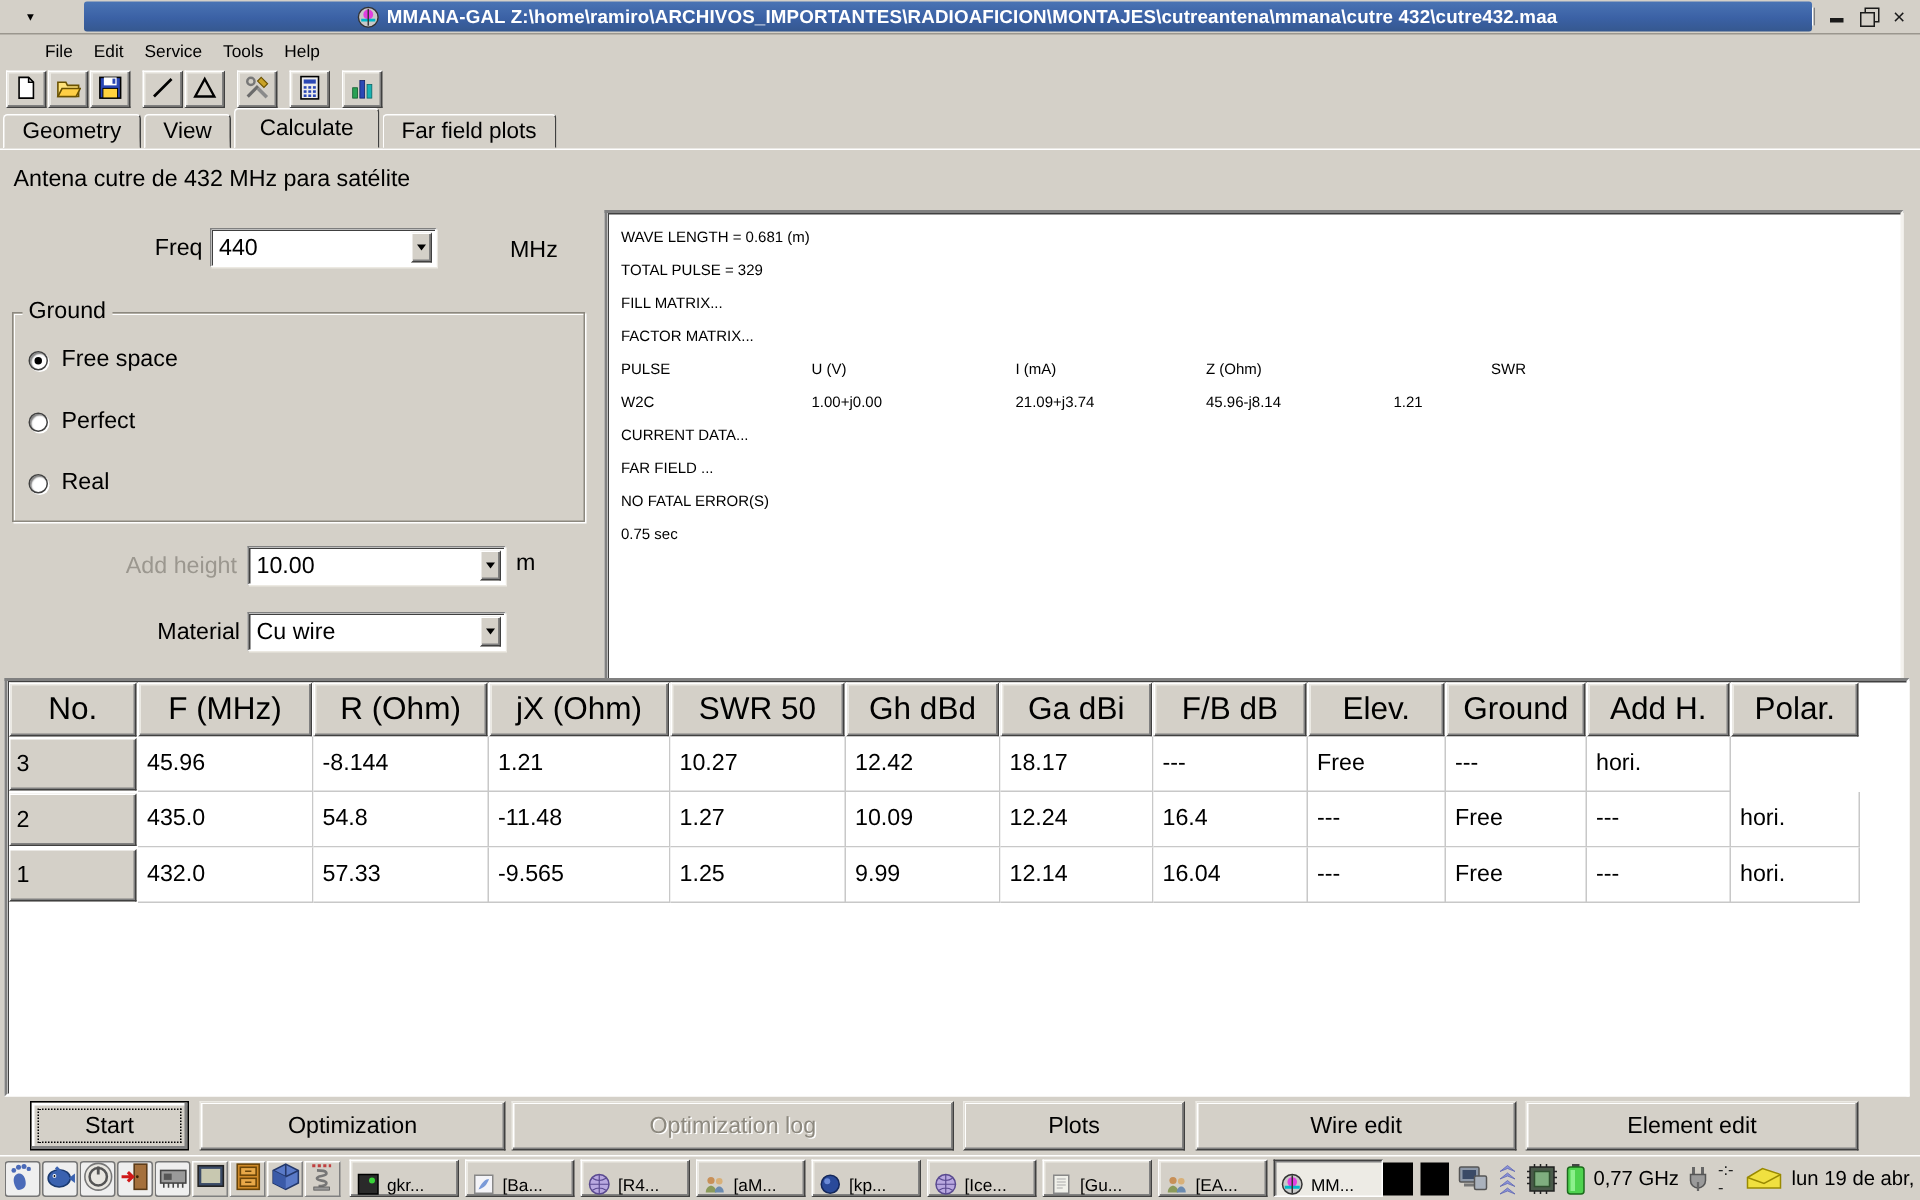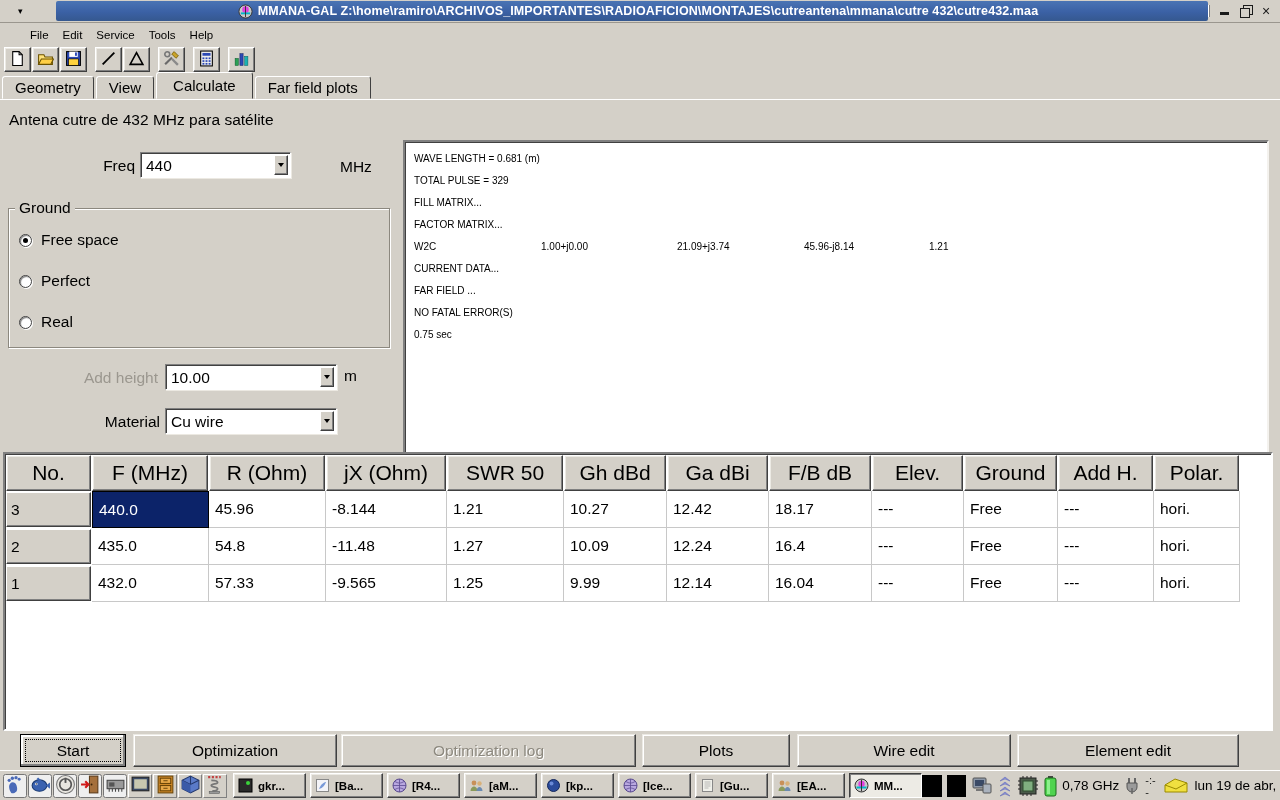--- a/index.html
+++ b/index.html
@@ -114,21 +114,21 @@
   .taskbar { position:absolute; left:0; top:770px; width:1280px; height:30px; background:#d4d0c8;
              border-top:1px solid #fff; display:flex; align-items:center; }
   .launchers { display:flex; align-items:center; gap:1px; padding-left:3px; }
   .launcher { width:24px; height:24px; display:flex; align-items:center; justify-content:center; }
   .launcher.bev { border:1px solid; border-color:#fff #808080 #808080 #fff; background:#d4d0c8; }
   .launcher svg { width:21px; height:21px; }
   .tb-sep { width:5px; height:24px; margin:0 3px; background:radial-gradient(circle,#9a968e 1px,transparent 1.2px); background-size:4px 5px; }
   .winbtns { display:flex; align-items:center; gap:4px; }
   .winbtn { width:73px; height:25px; background:#d4d0c8; border:1px solid; border-color:#fff #404040 #404040 #fff;
             box-shadow:inset -1px -1px 0 #808080, inset 1px 1px 0 #eceae4;
-            display:flex; align-items:center; gap:5px; padding:0 4px; font-size:11.5px; color:#000; overflow:hidden;font-weight:bold; }
+            display:flex; align-items:flex-end; gap:5px; padding:0 4px; font-size:11.5px; color:#000; overflow:hidden; }
   .winbtn.active { background:#edebe5; border-color:#404040 #fff #fff #404040; box-shadow:inset 1px 1px 0 #808080; }
   .wicon { width:15px; height:15px; flex:0 0 15px; display:flex; align-items:center; justify-content:center; }
   .wicon svg { width:15px; height:15px; }
   .tray { margin-left:auto; display:flex; align-items:center; gap:5px; padding-right:6px; }
   .tray-black { width:21px; height:22px; background:#000; }
   .tray svg { display:block; }
   .tray-text { font-size:13.5px; color:#000; white-space:nowrap; }
   .tray-small { font-size:11px; color:#222; }
 </style>
 </head>
@@ -288,20 +288,21 @@
     <span class="combo-btn">
         <span class="combo-arr"></span>
       </span>
   </div>
 
   <div class="output" id="output">
       <div class="out-line">WAVE LENGTH = 0.681 (m)</div>
       <div class="out-line">TOTAL PULSE = 329</div>
       <div class="out-line">FILL MATRIX...</div>
       <div class="out-line">FACTOR MATRIX...</div>
+      <div class="out-line o-cols o-h"><span>PULSE</span><span>U (V)</span><span>I (mA)</span><span>Z (Ohm)</span><span>SWR</span></div>
       <div class="out-line o-cols o-v"><span>W2C</span><span>1.00+j0.00</span><span>21.09+j3.74</span><span>45.96-j8.14</span><span>1.21</span></div>
       <div class="out-line">CURRENT DATA...</div>
       <div class="out-line">FAR FIELD ...</div>
       <div class="out-line">NO FATAL ERROR(S)</div>
       <div class="out-line">0.75 sec</div>
     </div>
 
   <div class="grid-wrap grid-cols" id="grid">
       <div class="g-header">
         <div class="g-hcell">No.</div>
@@ -312,21 +313,20 @@
         <div class="g-hcell">Gh dBd</div>
         <div class="g-hcell">Ga dBi</div>
         <div class="g-hcell">F/B dB</div>
         <div class="g-hcell">Elev.</div>
         <div class="g-hcell">Ground</div>
         <div class="g-hcell">Add H.</div>
         <div class="g-hcell">Polar.</div>
       </div>
       <div class="g-row">
         <div class="g-rowhdr">3</div>
-        <div class="g-cell sel">440.0</div>
         <div class="g-cell">45.96</div>
         <div class="g-cell">-8.144</div>
         <div class="g-cell">1.21</div>
         <div class="g-cell">10.27</div>
         <div class="g-cell">12.42</div>
         <div class="g-cell">18.17</div>
         <div class="g-cell">---</div>
         <div class="g-cell">Free</div>
         <div class="g-cell">---</div>
         <div class="g-cell">hori.</div>
@@ -562,21 +562,21 @@
             </g>
           </svg>
       </span>
       <span>
         <svg width="13" height="22" viewBox="0 0 13 22">
             <rect x="4" y="1" width="5" height="2" fill="#444"></rect>
             <rect x="1" y="3" width="11" height="18" rx="2" fill="#4fd34f" stroke="#1c6b1c"></rect>
             <rect x="3" y="5" width="3" height="14" fill="#8cf08c"></rect>
           </svg>
       </span>
-      <span class="tray-text">0,78 GHz</span>
+      <span class="tray-text">0,77 GHz</span>
       <span>
         <svg width="16" height="20" viewBox="0 0 16 20">
             <path d="M5 2v5M11 2v5" stroke="#666" stroke-width="2"></path>
             <path d="M3 7h10v4a5 5 0 0 1-10 0z" fill="#9a9a9a" stroke="#555"></path>
             <path d="M8 12v6" stroke="#666" stroke-width="1.5"></path>
           </svg>
       </span>
       <span class="tray-small">-:--</span>
       <span>
         <svg width="26" height="18" viewBox="0 0 26 18">

